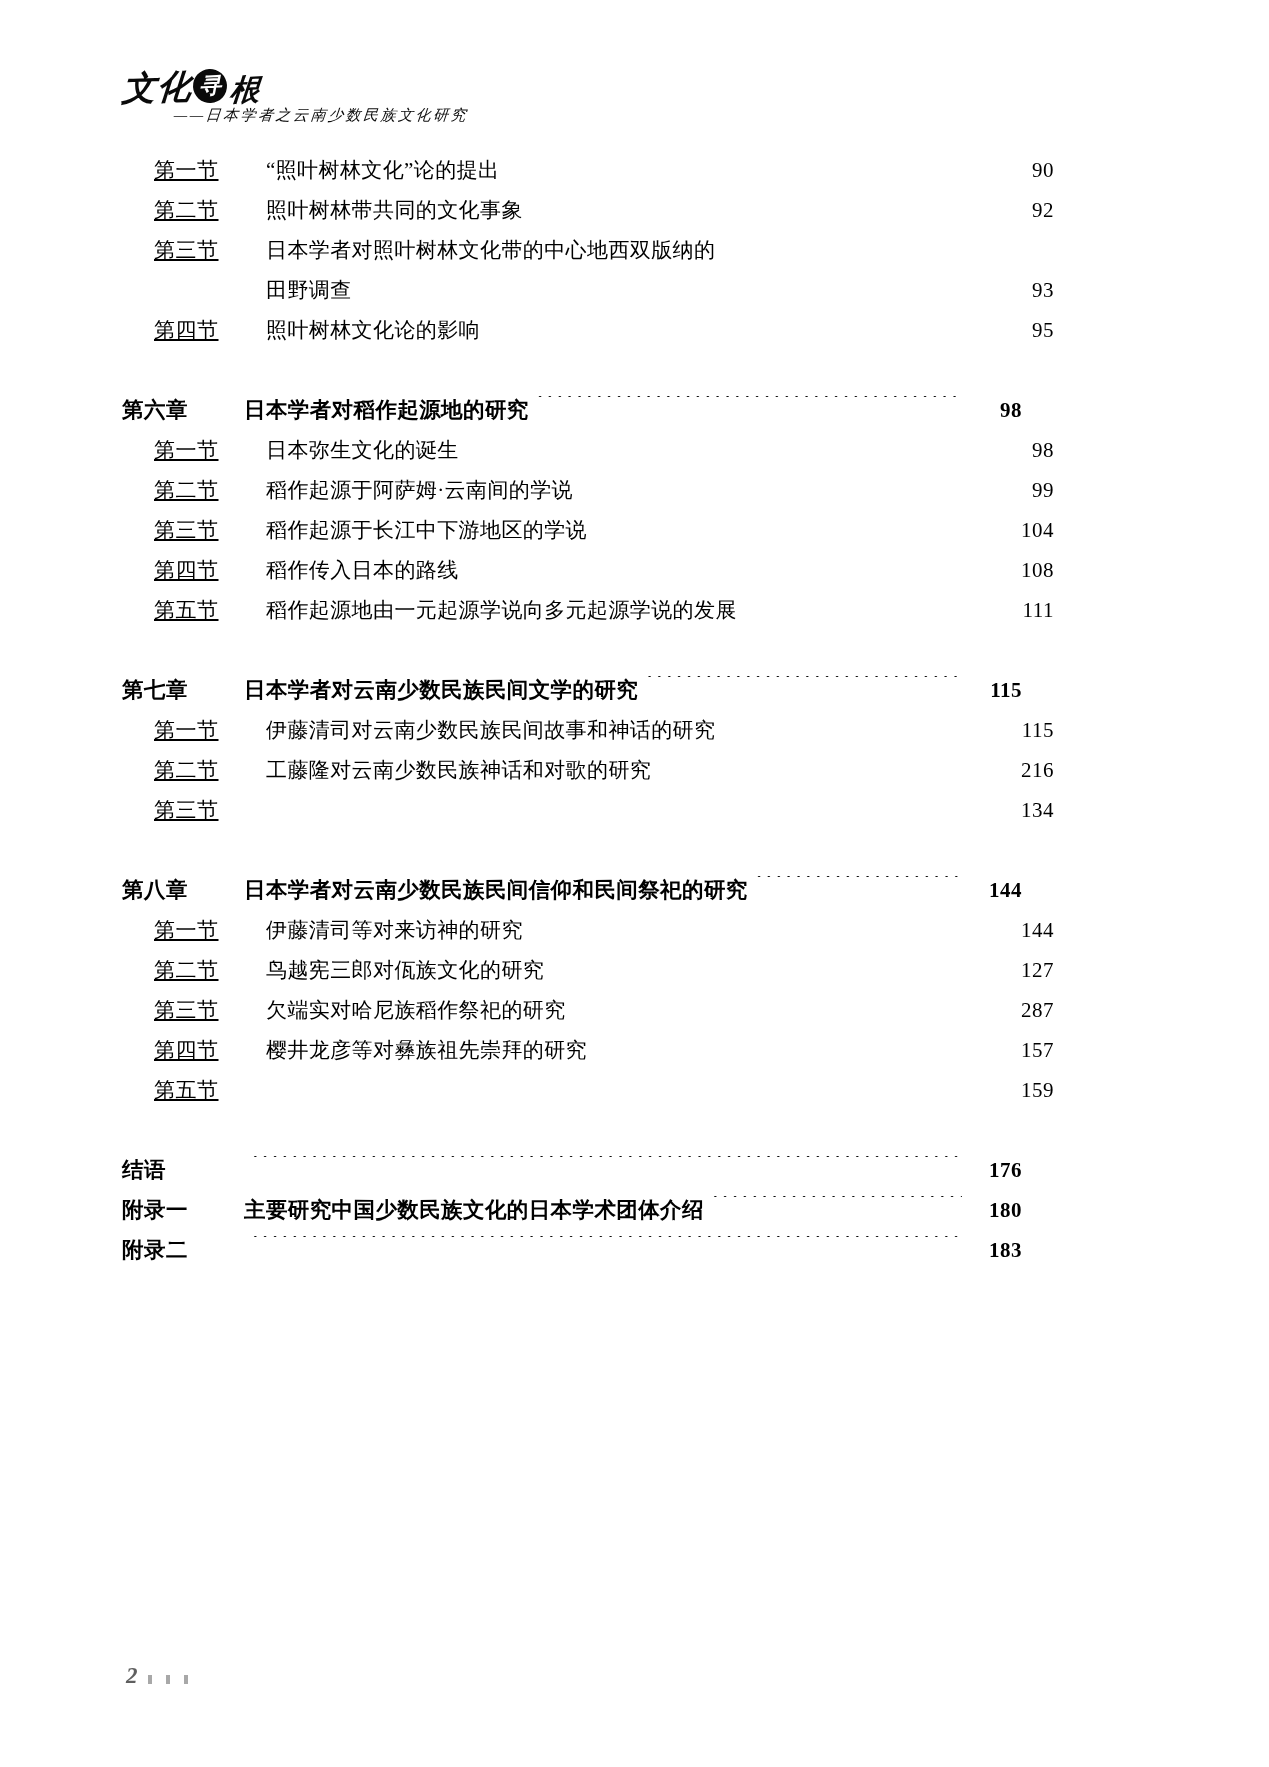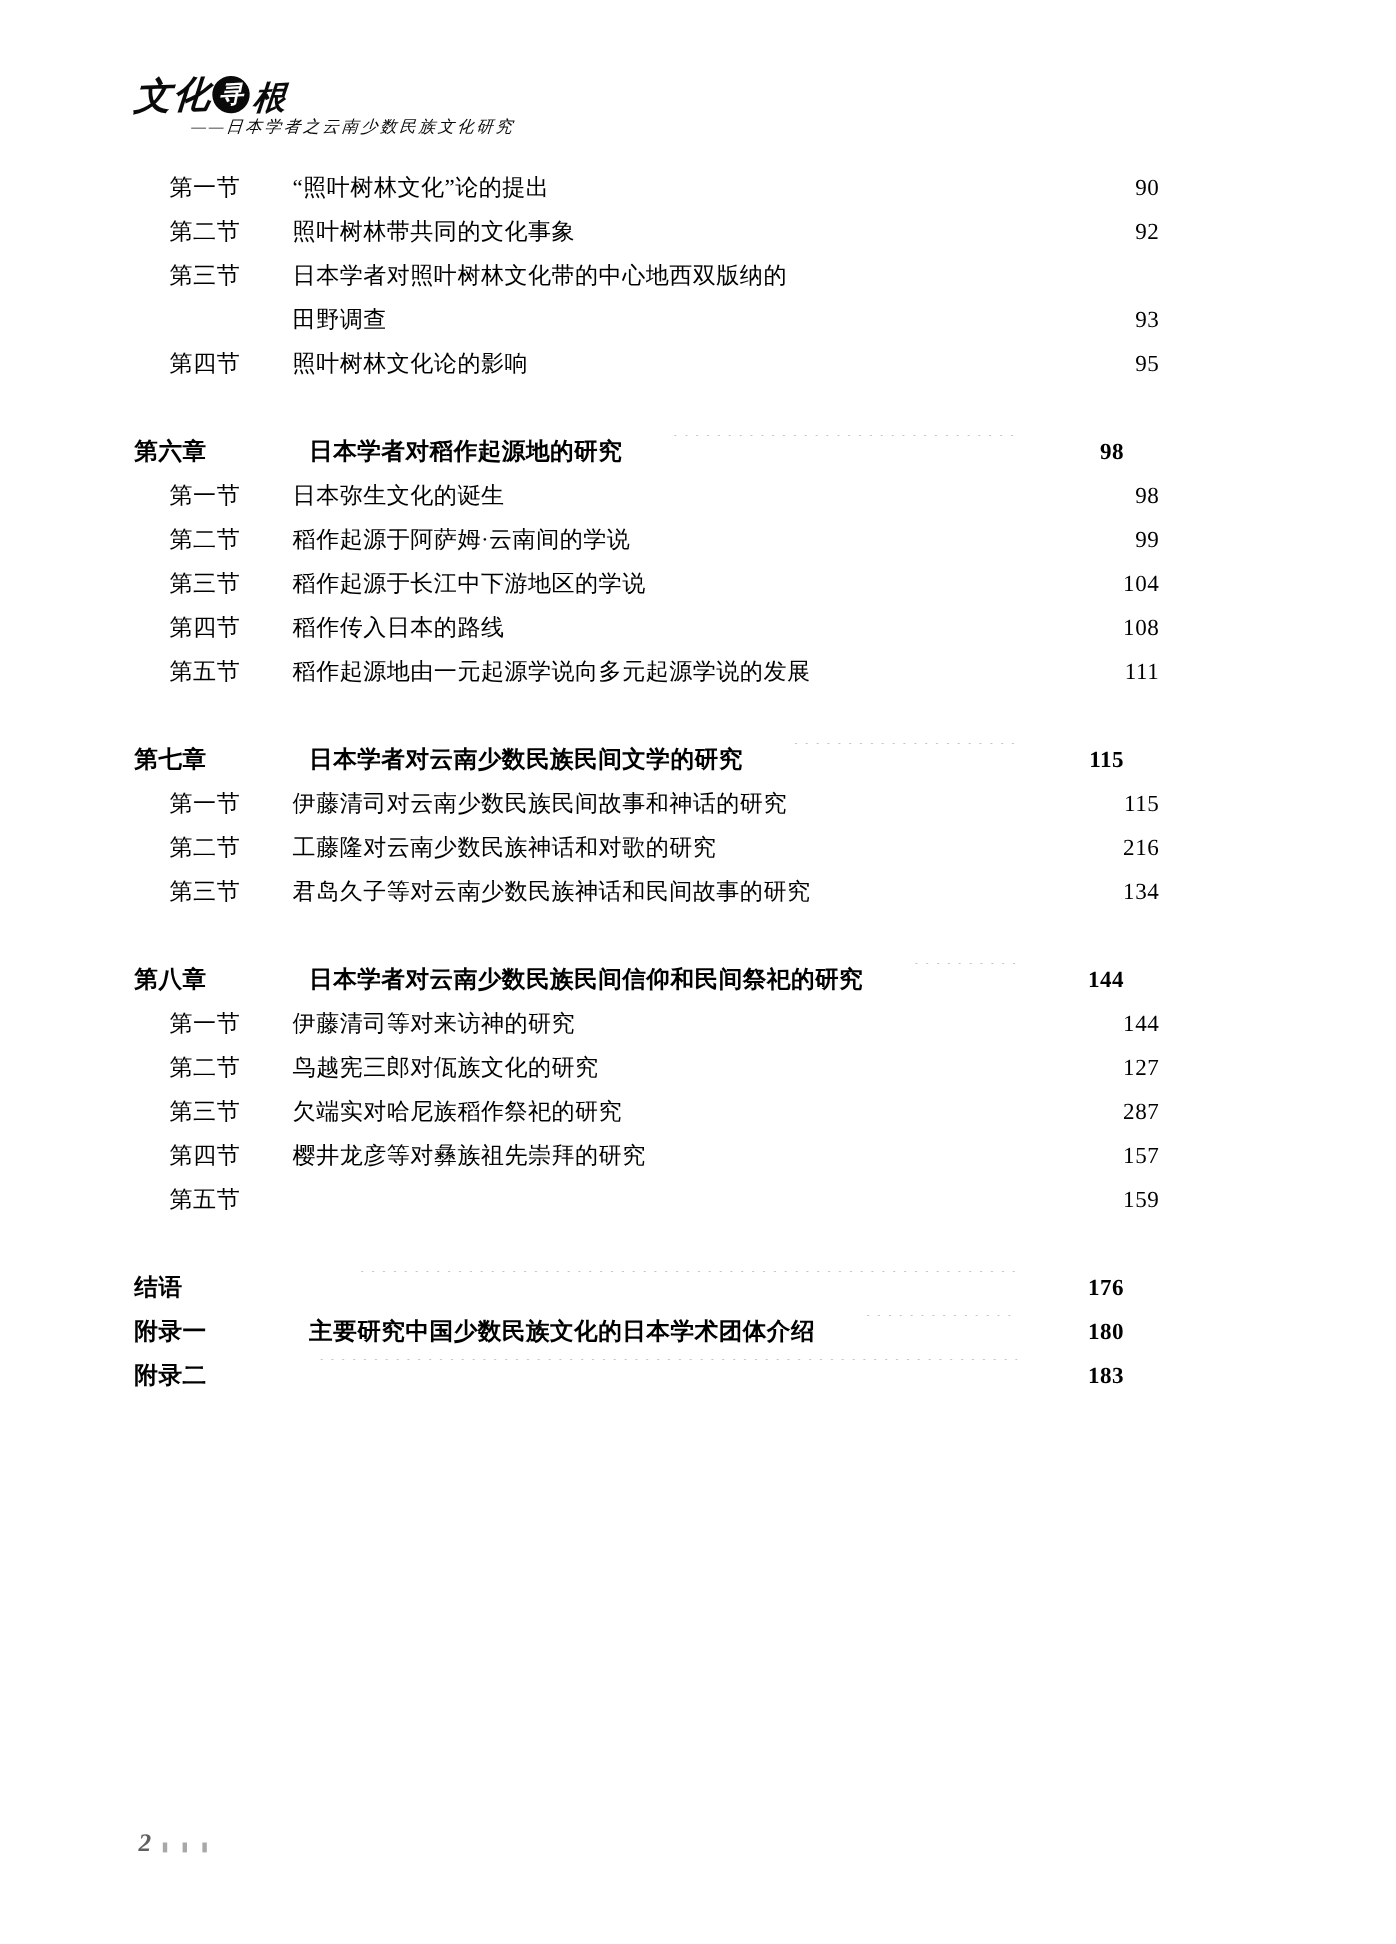--- a/index.html
+++ b/index.html
@@ -92,30 +92,29 @@
     display: flex;
     align-items: baseline;
     width: 900px;
     font-size: 21px;
     line-height: 40px;
     white-space: nowrap;
   }
   .entry.chapter {
     font-weight: bold;
     font-size: 21.5px;
-    gap: 37px;
   }
   .entry.section { padding-left: 32px; }
   .entry.cont    { padding-left: 32px; }
 
   .num {
     flex: 0 0 auto;
     letter-spacing: 0.5px;
   }
-  .entry.section .num { width: 112px; }
+  .entry.section .num { width: 112px; text-decoration: underline; }
   .entry.chapter .num { width: 122px; }
   .entry.cont    .num { width: 112px; }
 
   .title {
     flex: 0 0 auto;
     letter-spacing: 0.4px;
   }
   .leader {
     flex: 1 1 auto;
     overflow: hidden;
@@ -274,21 +273,20 @@
           <span class="pageno">115</span>
         </div>
         <div class="entry section">
           <span class="num">第二节</span>
           <span class="title">工藤隆对云南少数民族神话和对歌的研究</span>
           <span class="leader"></span>
           <span class="pageno">216</span>
         </div>
         <div class="entry section">
           <span class="num">第三节</span>
-          <span class="title">君岛久子等对云南少数民族神话和民间故事的研究</span>
           <span class="leader"></span>
           <span class="pageno">134</span>
         </div>
       </div>
       <div class="group">
         <div class="entry chapter">
           <span class="num">第八章</span>
           <span class="title">日本学者对云南少数民族民间信仰和民间祭祀的研究</span>
           <span class="leader"></span>
           <span class="pageno">144</span>

